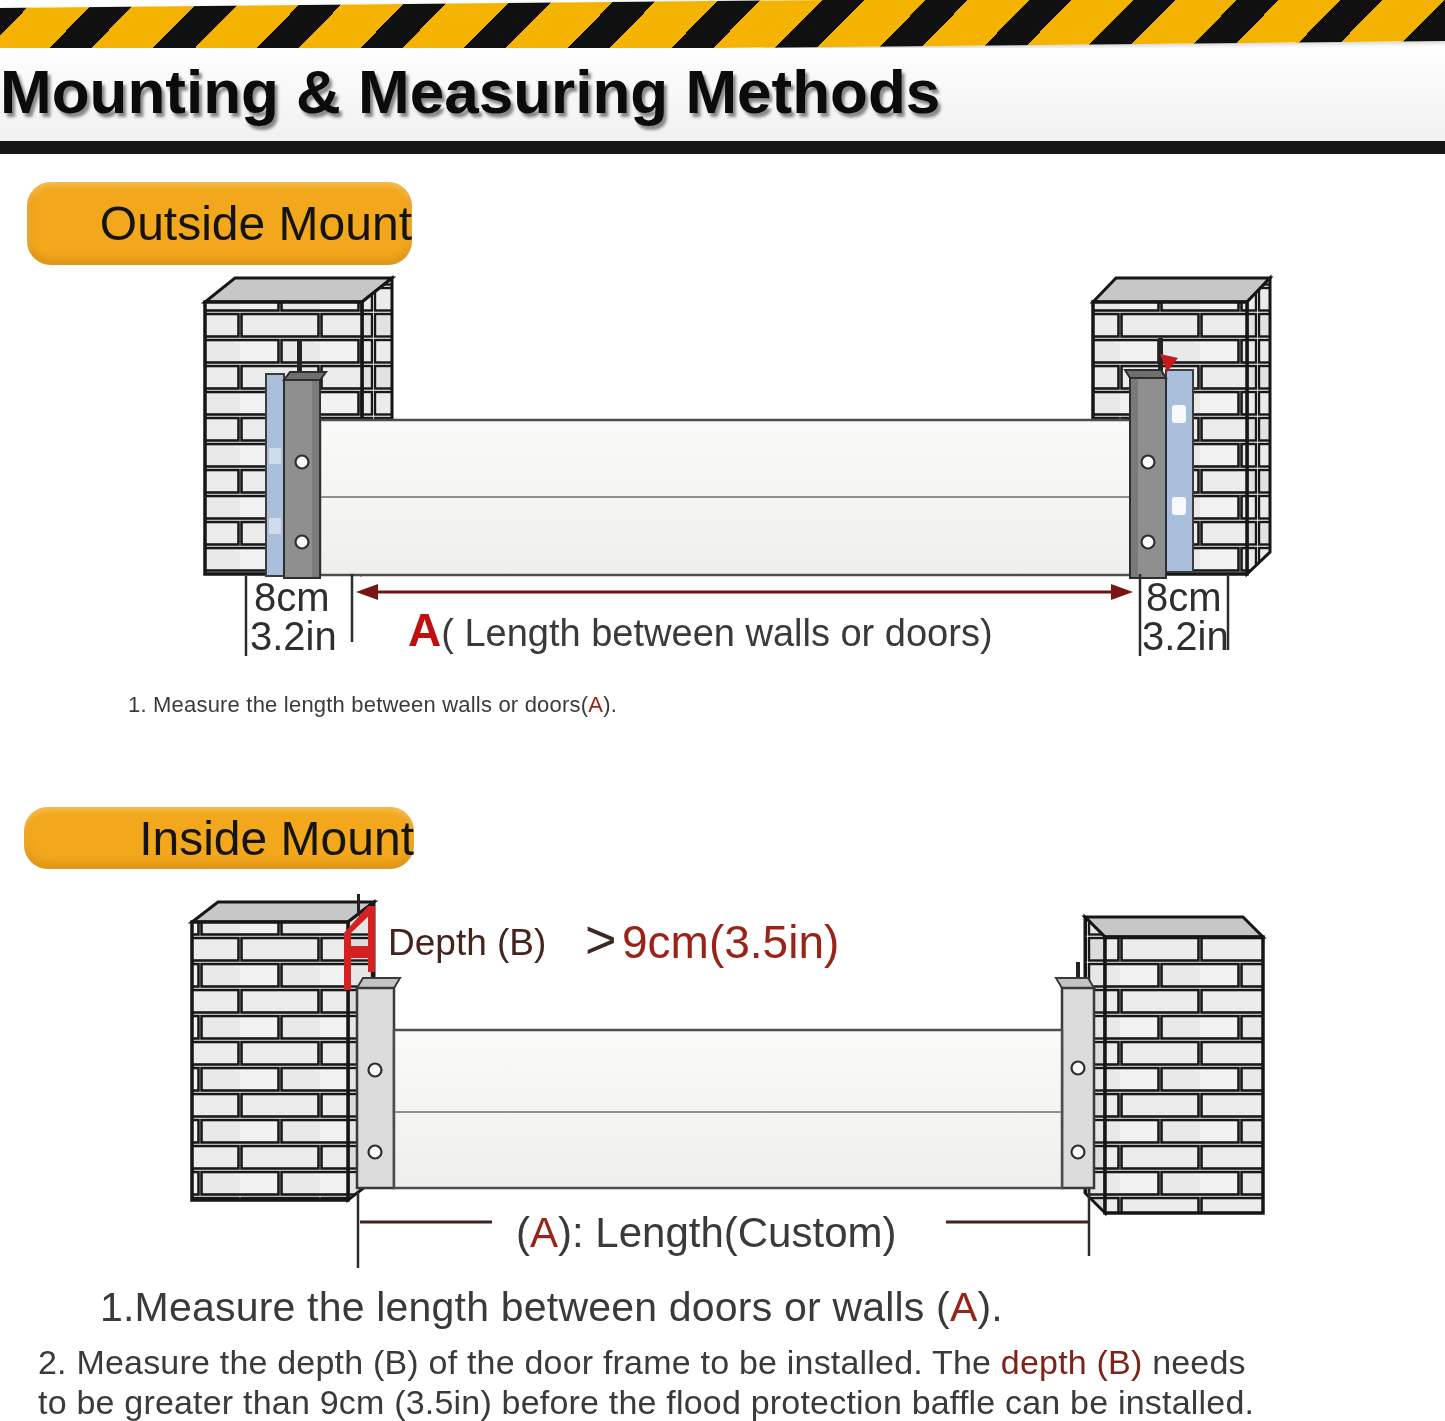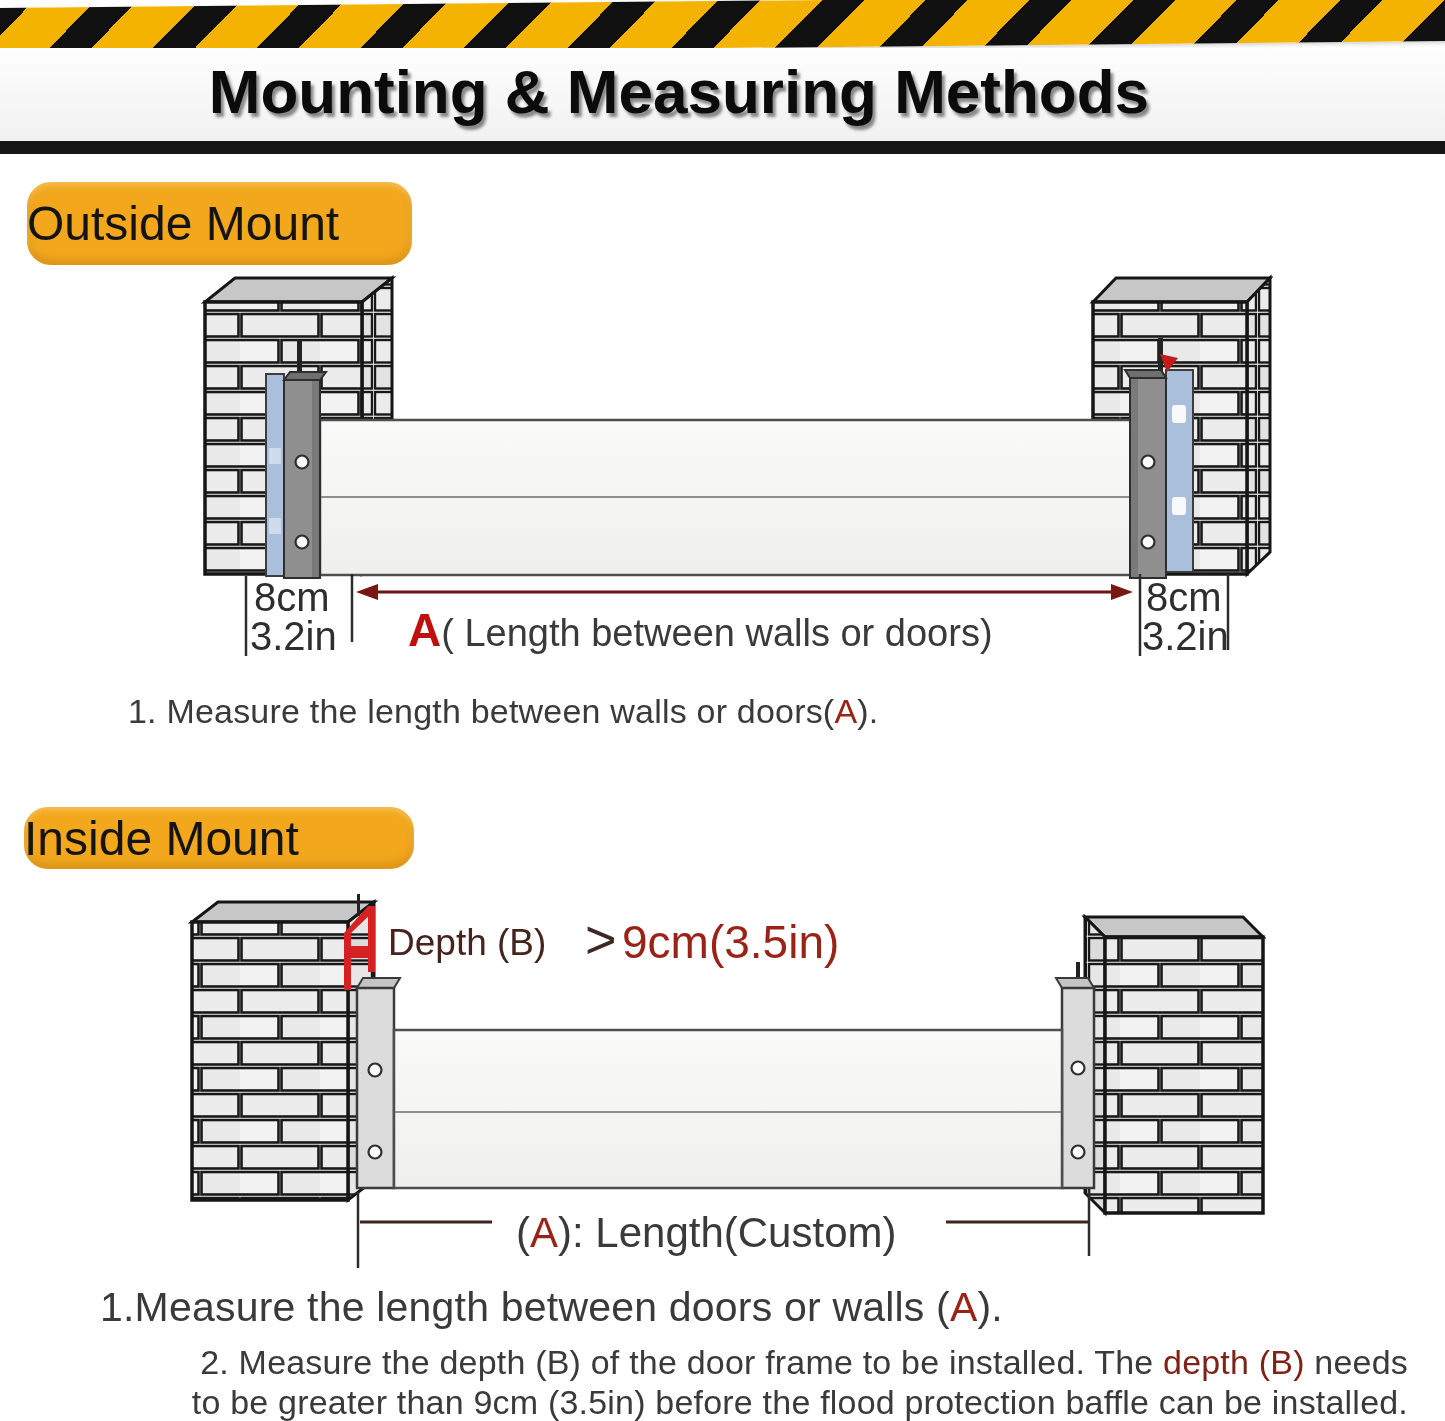--- a/index.html
+++ b/index.html
@@ -5,42 +5,42 @@
   *{margin:0;padding:0;box-sizing:border-box}
   html,body{background:#ffffff}
   body{width:1445px;height:1421px;font-family:"Liberation Sans",sans-serif;overflow:hidden;position:relative}
   .page{position:relative;width:1445px;height:1421px;background:#fff;overflow:hidden}
 
   .hazard{position:absolute;left:-15px;top:1px;width:1478px;height:47px;
     background:repeating-linear-gradient(135deg,#101010 0 30px,#F5B301 30px 74px);
     transform:rotate(-0.55deg);box-shadow:0 2px 4px rgba(0,0,0,.18)}
   .titleband{position:absolute;left:0;top:48px;width:1445px;height:93px;
     background:linear-gradient(#fefefe,#f1f1f1)}
-  .title{position:absolute;left:0;top:56px;width:1149px;text-align:right;
+  .title{position:absolute;left:0;top:56px;width:1149px;text-align:left;
     font-size:62px;font-weight:bold;color:#0b0b0b;letter-spacing:0;
     text-shadow:3px 4px 3px rgba(45,45,45,.55)}
   .blackbar{position:absolute;left:0;top:141px;width:1445px;height:13px;background:#161616}
 
-  .badge{position:absolute;display:flex;align-items:center;justify-content:flex-start;
+  .badge{position:absolute;display:flex;align-items:center;justify-content:flex-end;
     background:#F2A71D;border-radius:24px;color:#141414;
     box-shadow:inset 0 -5px 9px rgba(150,85,0,.26), inset 0 3px 6px rgba(255,232,170,.45)}
   .badge span{font-size:48px}
   .badge.outside{left:27px;top:182px;width:385px;height:83px}
   .badge.inside{left:24px;top:807px;width:390px;height:62px}
 
   svg.diagram{position:absolute;left:0}
   svg.d1{top:270px}
   svg.d2{top:890px}
   svg text{font-family:"Liberation Sans",sans-serif}
 
-  .instr{position:absolute;font-size:34px;color:#3a3a3a;white-space:nowrap;letter-spacing:.2px}
+  .instr{position:absolute;font-size:22px;color:#3a3a3a;white-space:nowrap;letter-spacing:.2px}
   .maroon{color:#7E2318}
   .redA{color:#9A2318}
   .p1bottom{font-size:41px}
-  .p2block{position:absolute;left:38px;top:1342px;width:1370px;text-align:right;
+  .p2block{position:absolute;left:38px;top:1342px;width:1370px;text-align:left;
     font-size:34px;color:#3a3a3a;line-height:40px;white-space:nowrap;letter-spacing:.2px}
 </style>
 </head>
 <body>
 
 <div class="page">
 
   <div class="hazard"></div>
   <div class="titleband"></div>
   <h1 class="title">Mounting &amp; Measuring Methods</h1>

